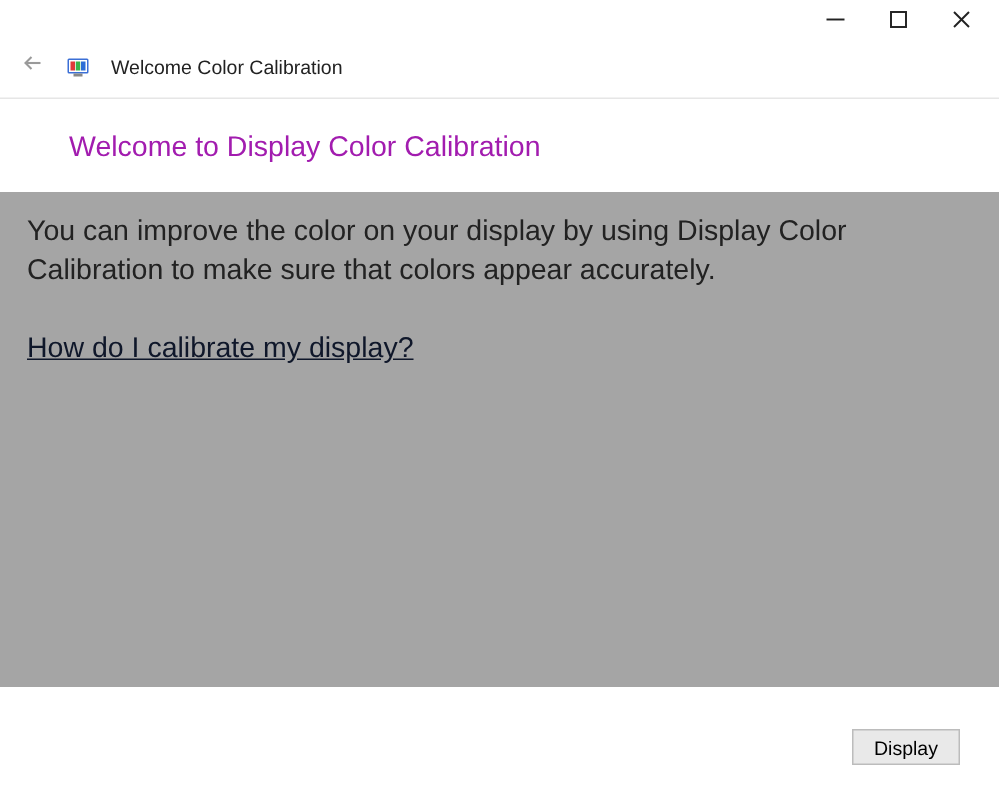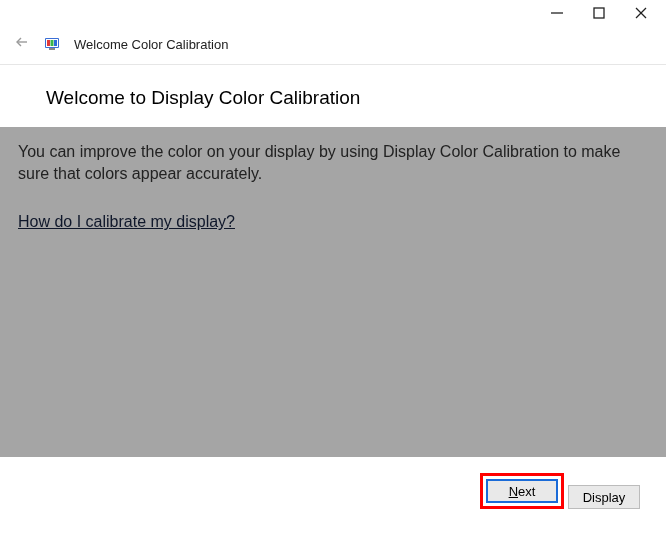--- a/index.html
+++ b/index.html
@@ -42,29 +42,29 @@
     width: 16px;
     height: 16px;
     display:inline-block;
   }
   .app-name {
     font-size: 13px;
     color: #222;
   }
   .heading {
     font-size: 19px;
-    color: #000000;
+    color: #a21caf;
     padding: 22px 0 18px 46px;
   }
   .body-area {
     background: #a5a5a5;
     padding: 14px 18px 0 18px;
     height: 330px;
     color: #222;
-    font-size: 16px;
+    font-size: 19px;
     line-height: 1.38;
   }
   .body-area p { margin: 0 0 26px 0; }
   .link {
     color: #0f172a;
     text-decoration: underline;
     cursor: pointer;
     display: inline-block;
   }
   .footer {
@@ -139,17 +139,14 @@
 </div>
 
 <div class="heading">Welcome to Display Color Calibration</div>
 
 <div class="body-area">
   <p>You can improve the color on your display by using Display Color Calibration to make sure that colors appear accurately.</p>
   <span class="link">How do I calibrate my display?</span>
 </div>
 
 <div class="footer">
-  <span class="highlight-box">
-    <button class="btn"><span class="ul">N</span><span>ext</span></button>
-  </span>
   <button class="btn">Display</button>
 </div>
 
 </body></html>

